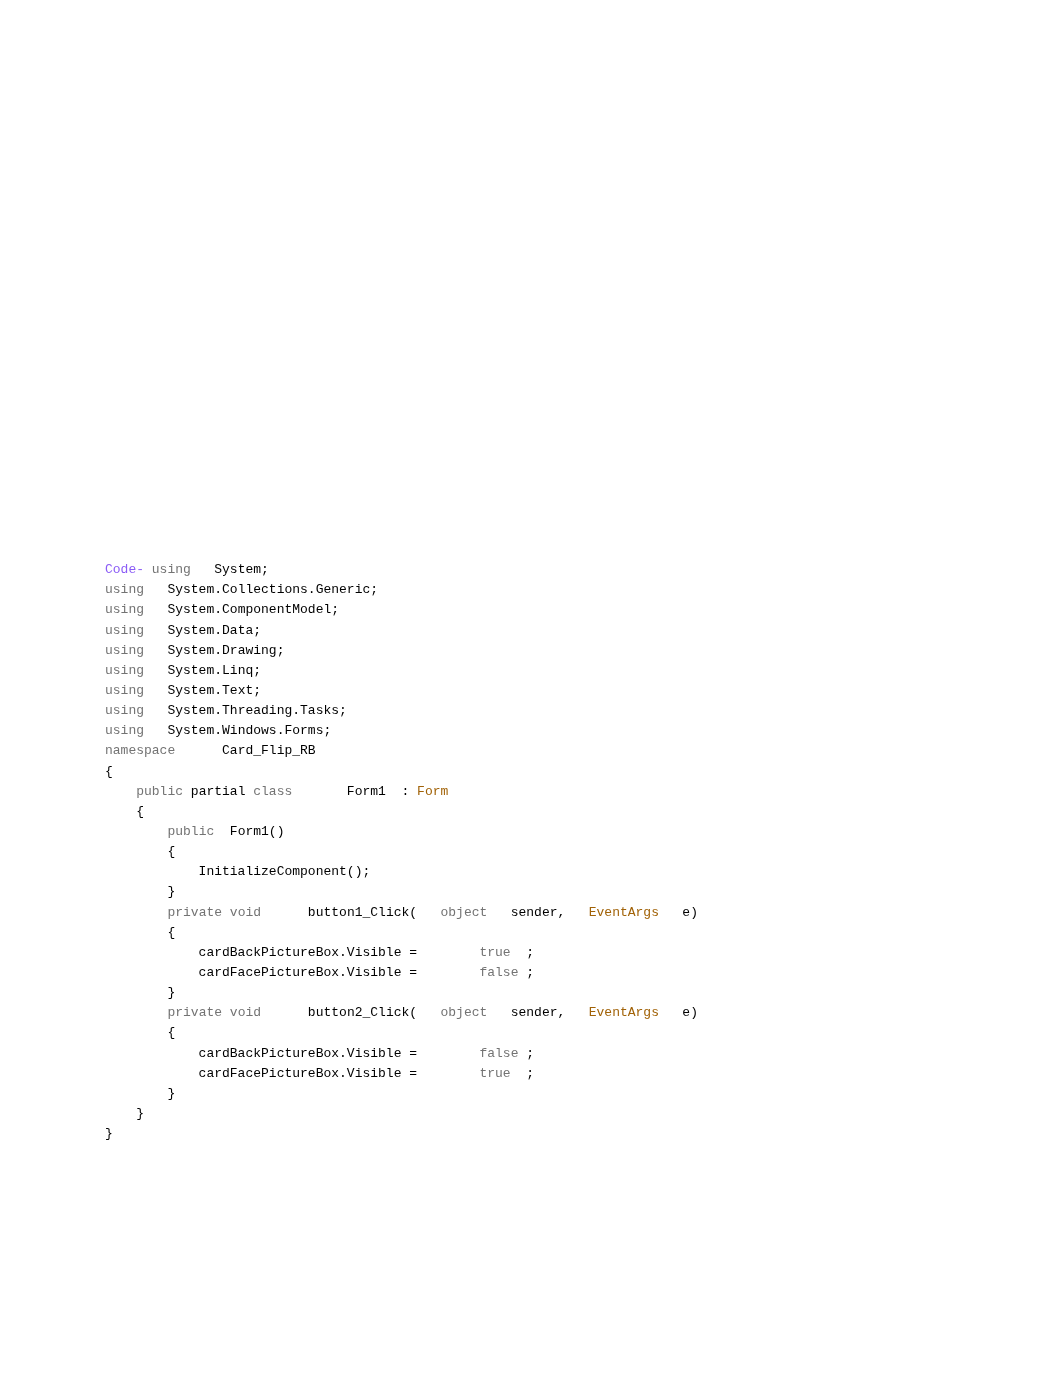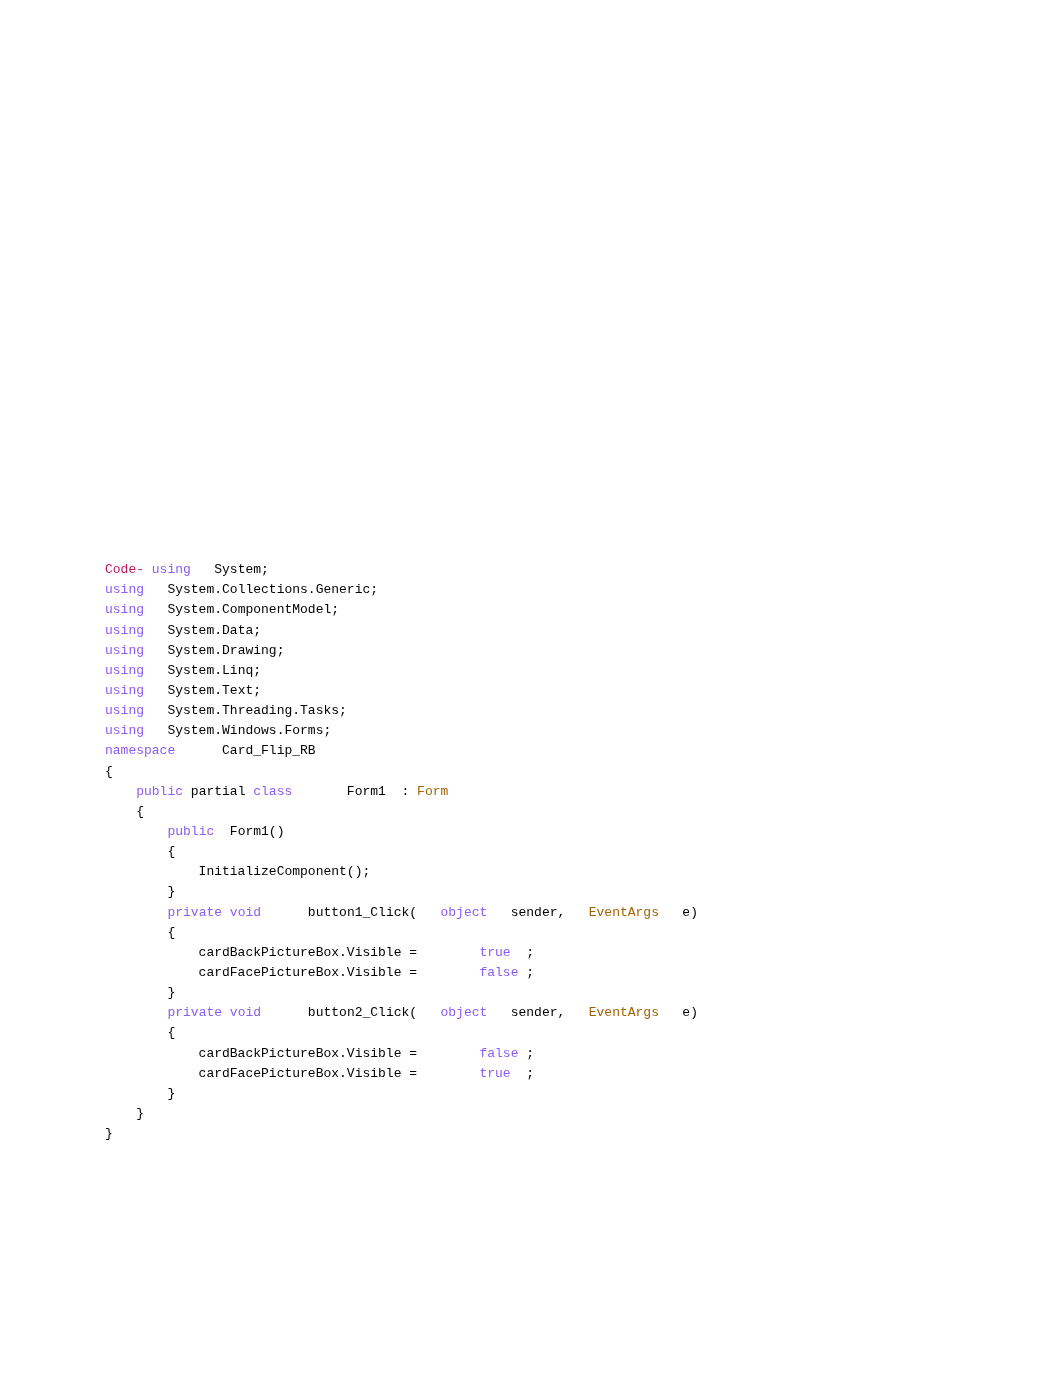--- a/index.html
+++ b/index.html
@@ -14,26 +14,26 @@
       line-height: 1.55;
       color: #000000;
       width: 1062px;
       min-height: 1377px;
       padding: 540px 0 40px 105px;
     }
     .code-block {
       white-space: pre;
     }
     .kw-blue {
-      color: #8b5cf6;
+      color: #737373;
     }
     .type-teal {
       color: #a16207;
     }
     .code-label {
-      color: #be185d;
+      color: #8b5cf6;
     }
   </style>
 </head>
 <body>
 
 <div class="code-block" id="code-container">
 <div><span class="code-label">Code- </span><span class="kw-blue">using</span><span>   System;</span></div><div><span class="kw-blue">using</span><span>   System.Collections.Generic;</span></div><div><span class="kw-blue">using</span><span>   System.ComponentModel;</span></div><div><span class="kw-blue">using</span><span>   System.Data;</span></div><div><span class="kw-blue">using</span><span>   System.Drawing;</span></div><div><span class="kw-blue">using</span><span>   System.Linq;</span></div><div><span class="kw-blue">using</span><span>   System.Text;</span></div><div><span class="kw-blue">using</span><span>   System.Threading.Tasks;</span></div><div><span class="kw-blue">using</span><span>   System.Windows.Forms;</span></div><div><span></span></div><div><span class="kw-blue">namespace</span><span>      Card_Flip_RB</span></div><div><span>{</span></div><div><span>    </span><span class="kw-blue">public</span><span> partial </span><span class="kw-blue">class</span><span>       Form1  : </span><span class="type-teal">Form</span></div><div><span>    {</span></div><div><span>        </span><span class="kw-blue">public</span><span>  Form1()</span></div><div><span>        {</span></div><div><span>            InitializeComponent();</span></div><div><span>        }</span></div><div><span></span></div><div><span>        </span><span class="kw-blue">private</span><span> </span><span class="kw-blue">void</span><span>      button1_Click(   </span><span class="kw-blue">object</span><span>   sender,   </span><span class="type-teal">EventArgs</span><span>   e)</span></div><div><span>        {</span></div><div><span>            cardBackPictureBox.Visible =        </span><span class="kw-blue">true</span><span>  ;</span></div><div><span>            cardFacePictureBox.Visible =        </span><span class="kw-blue">false</span><span> ;</span></div><div><span>        }</span></div><div><span></span></div><div><span>        </span><span class="kw-blue">private</span><span> </span><span class="kw-blue">void</span><span>      button2_Click(   </span><span class="kw-blue">object</span><span>   sender,   </span><span class="type-teal">EventArgs</span><span>   e)</span></div><div><span>        {</span></div><div><span>            cardBackPictureBox.Visible =        </span><span class="kw-blue">false</span><span> ;</span></div><div><span>            cardFacePictureBox.Visible =        </span><span class="kw-blue">true</span><span>  ;</span></div><div><span>        }</span></div><div><span>    }</span></div><div><span>}</span></div></div>
 
 </body></html>

